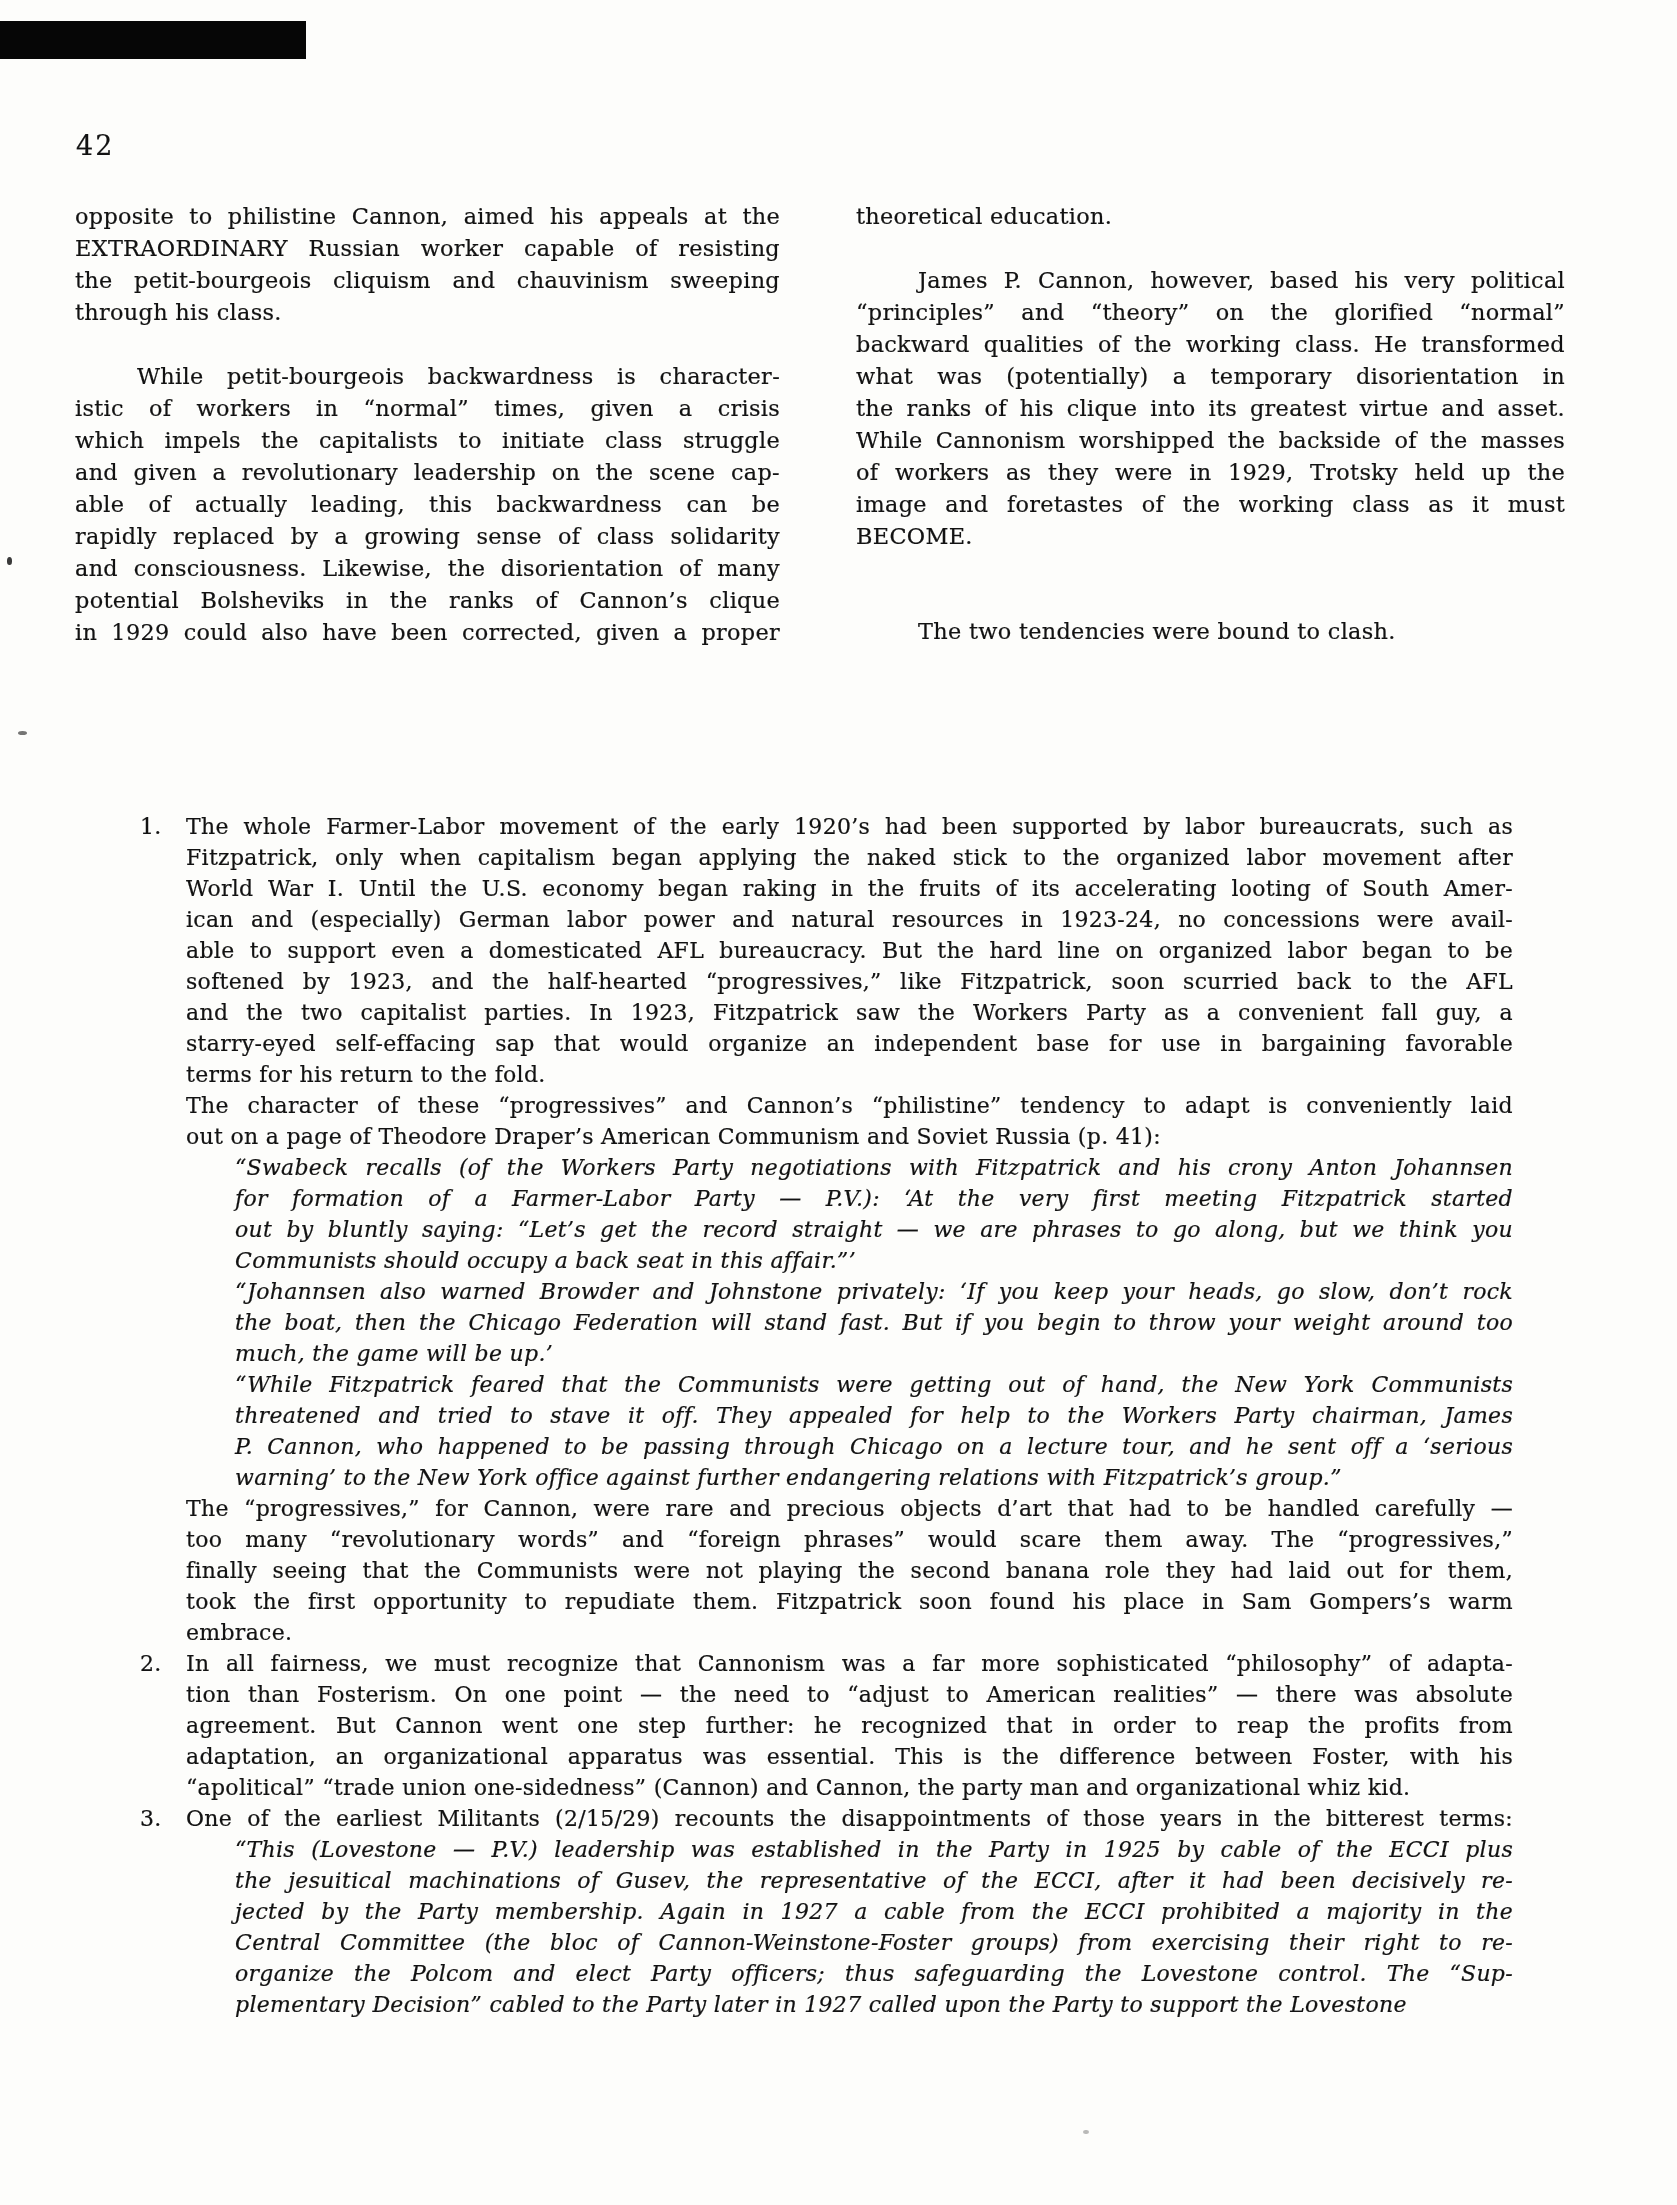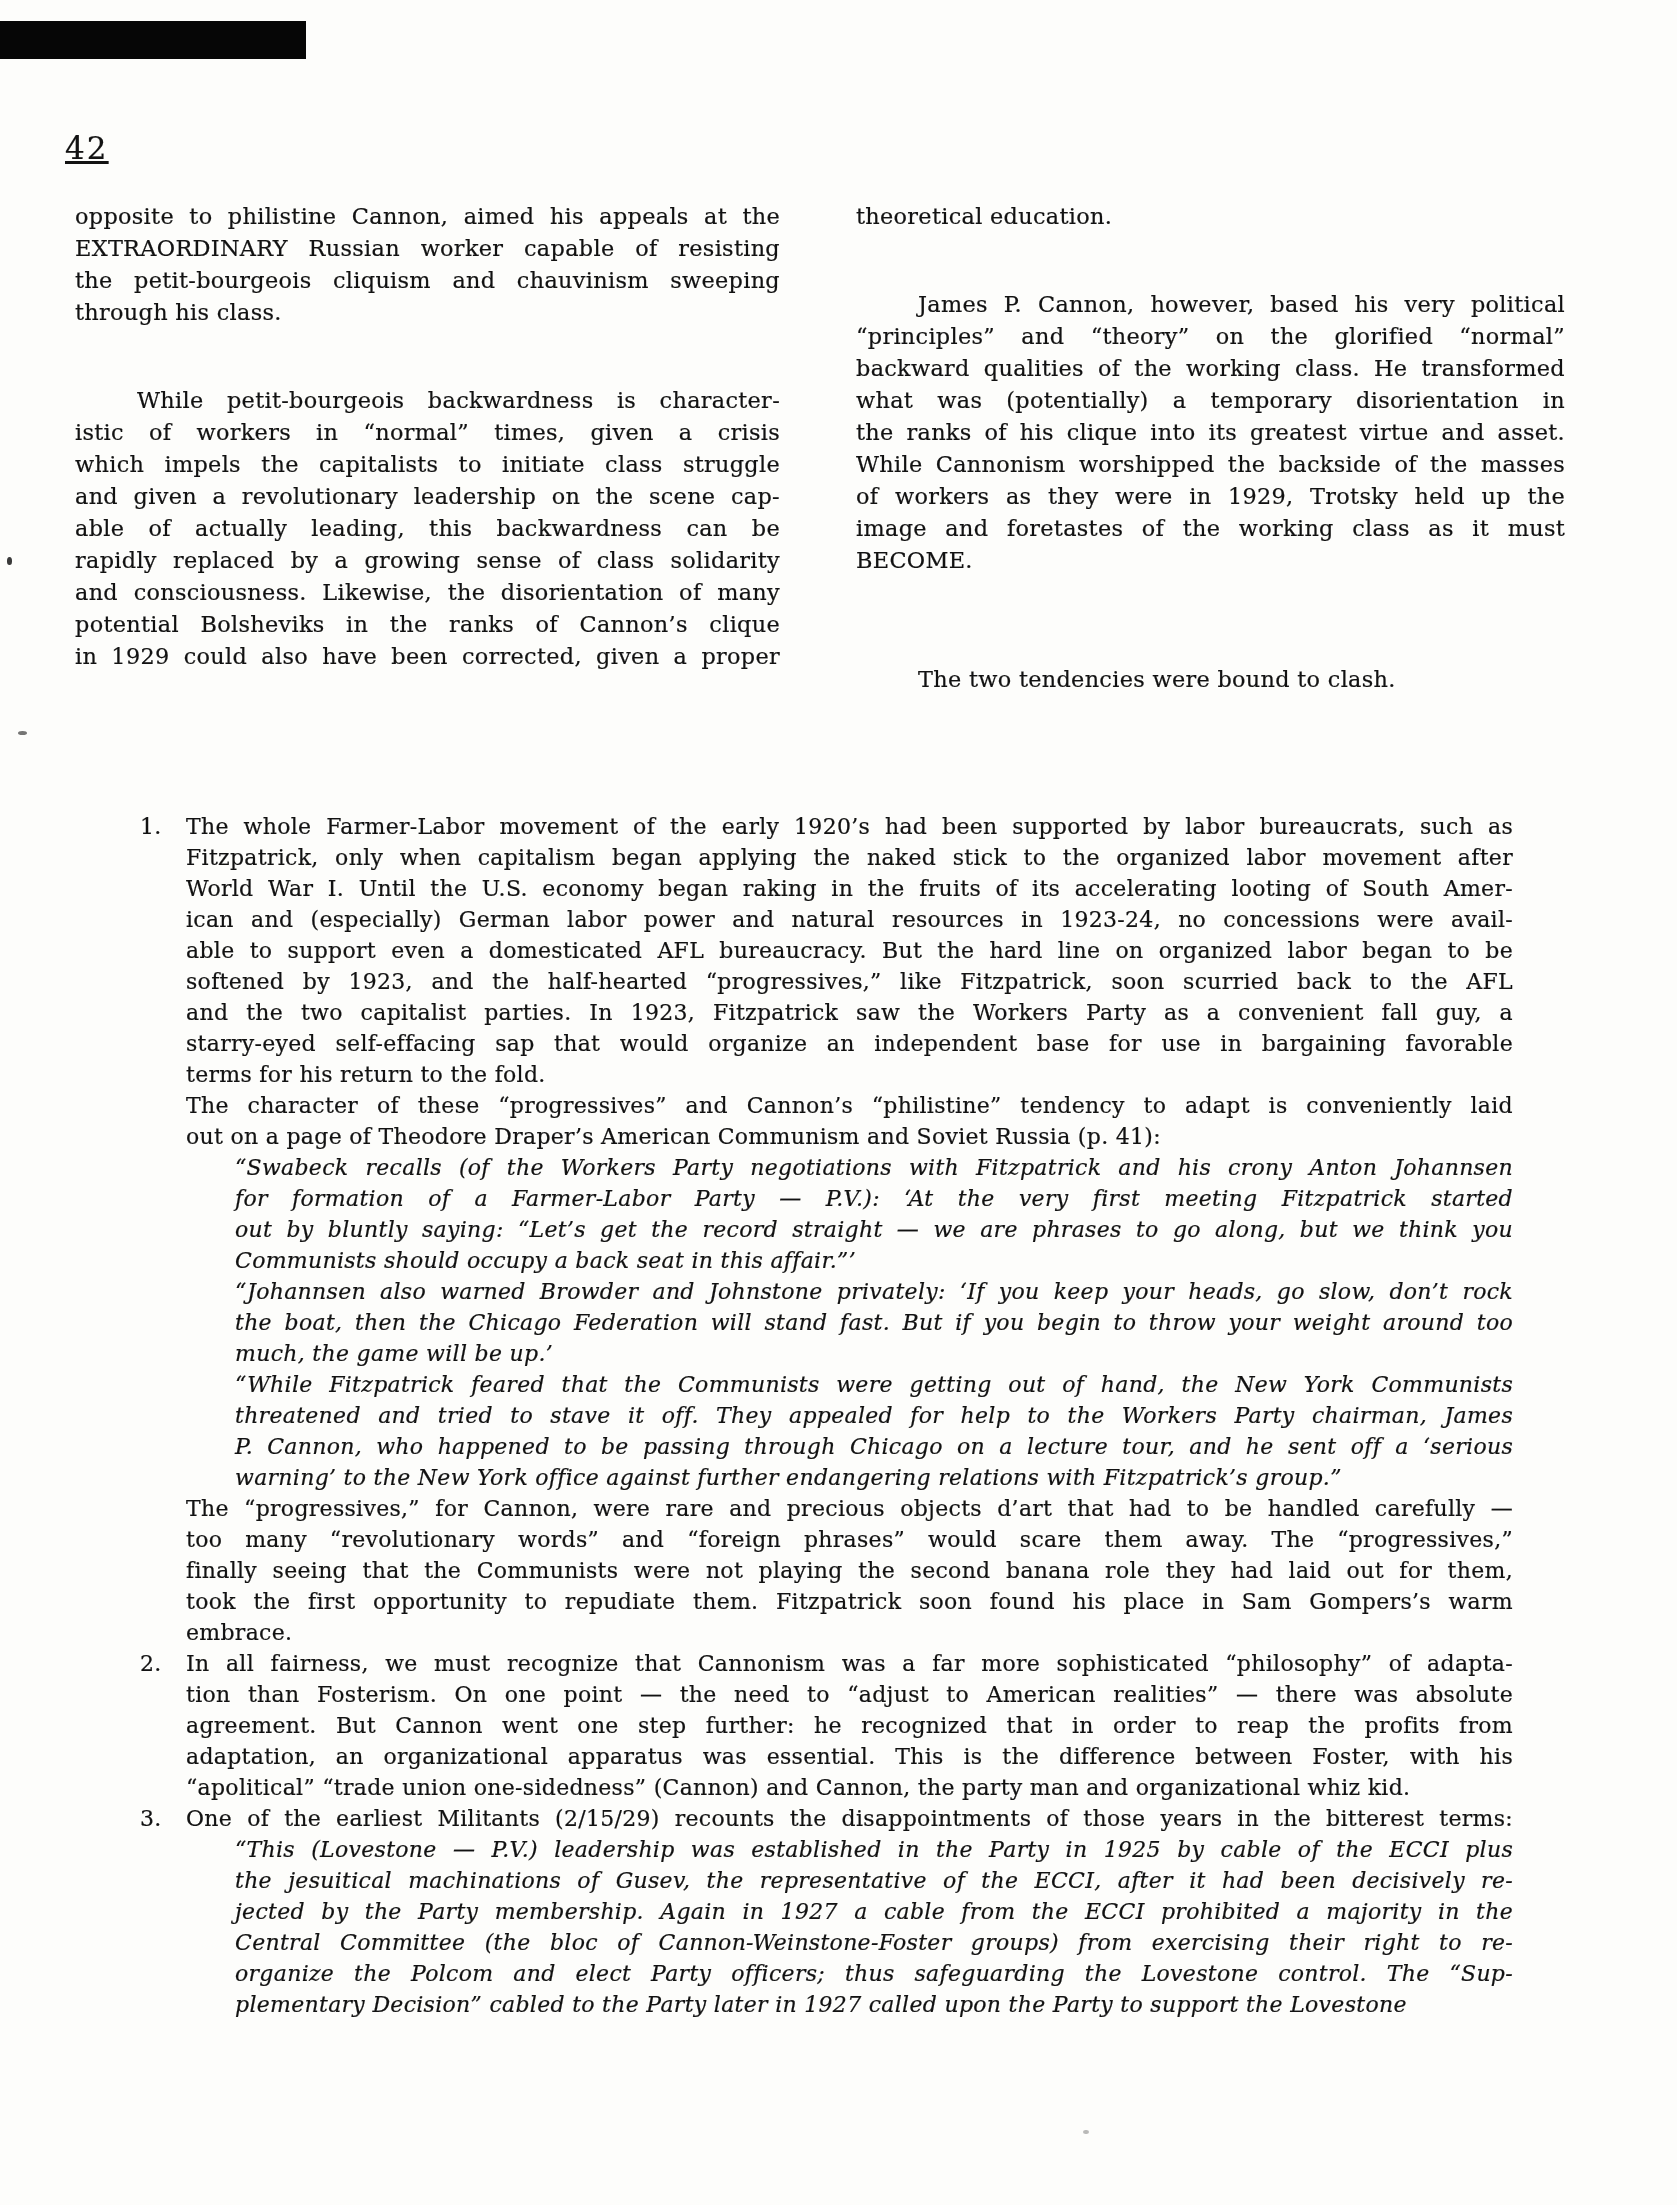--- a/index.html
+++ b/index.html
@@ -9,26 +9,26 @@
     background:#fdfdfb;
     font-family:"DejaVu Serif", serif;
     color:#121212;
     letter-spacing:0.3px;
     -webkit-text-stroke:0.2px #121212;
     overflow:hidden;
   }
   
   .ln{text-align:justify;text-align-last:justify;}
   .ln.last{text-align-last:left;}
-  .ind{text-indent:62px;margin-top:24px;}
+  .ind{text-indent:62px;}
   .blank45{height:32px;}
   .blank90{height:63px;}
 
   #bar{position:absolute;left:0;top:21px;width:306px;height:38px;background:#060606;}
-  #pageno{position:absolute;left:65px;top:130px;font-size:31px;letter-spacing:2.1px;text-decoration:underline;}
+  #pageno{position:absolute;left:76px;top:130px;font-size:27px;letter-spacing:2.1px;}
 
   .maincol{position:absolute;font-size:22.4px;line-height:32px;}
   #leftcol{left:75px;top:200px;width:705px;}
   #rightcol{left:856px;top:200px;width:709px;}
 
   #fns{position:absolute;left:140px;top:811px;width:1373px;font-size:22px;line-height:31px;}
   .footnote{position:relative;margin-left:46px;}
   .fnum{position:absolute;left:-46px;top:0;width:42px;text-align:left;}
   .q{margin-left:49px;font-style:italic;}
 

